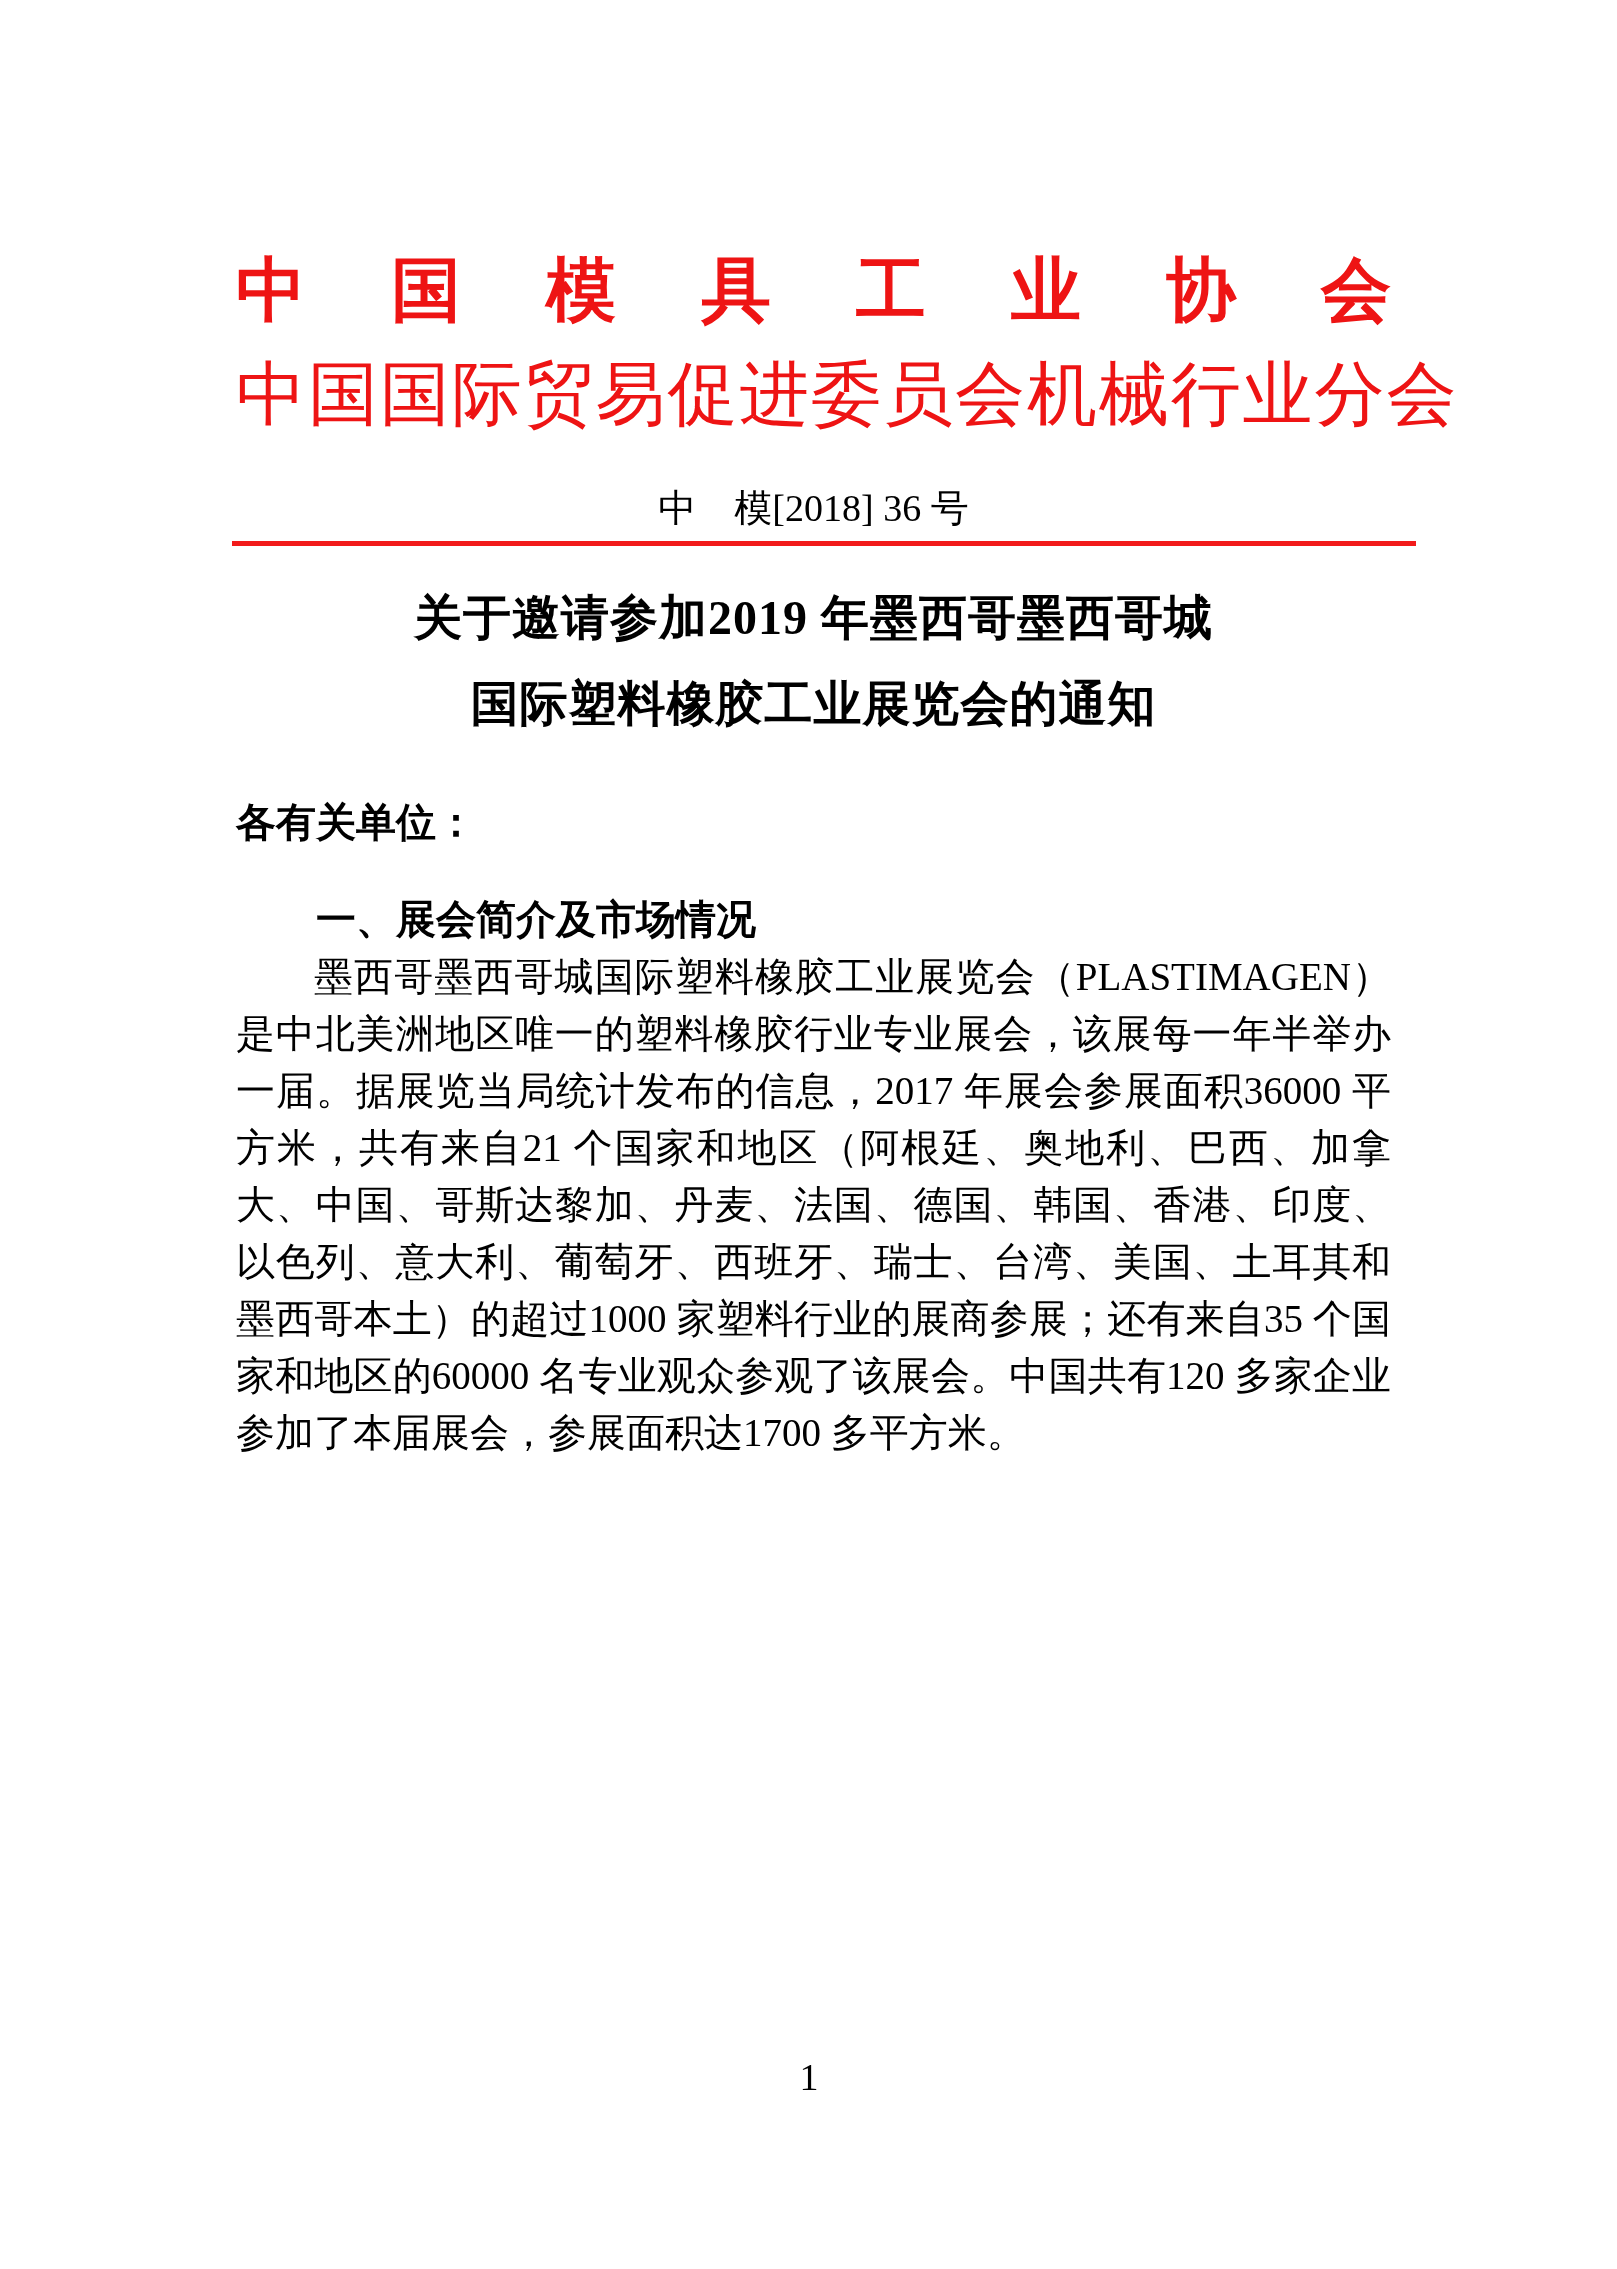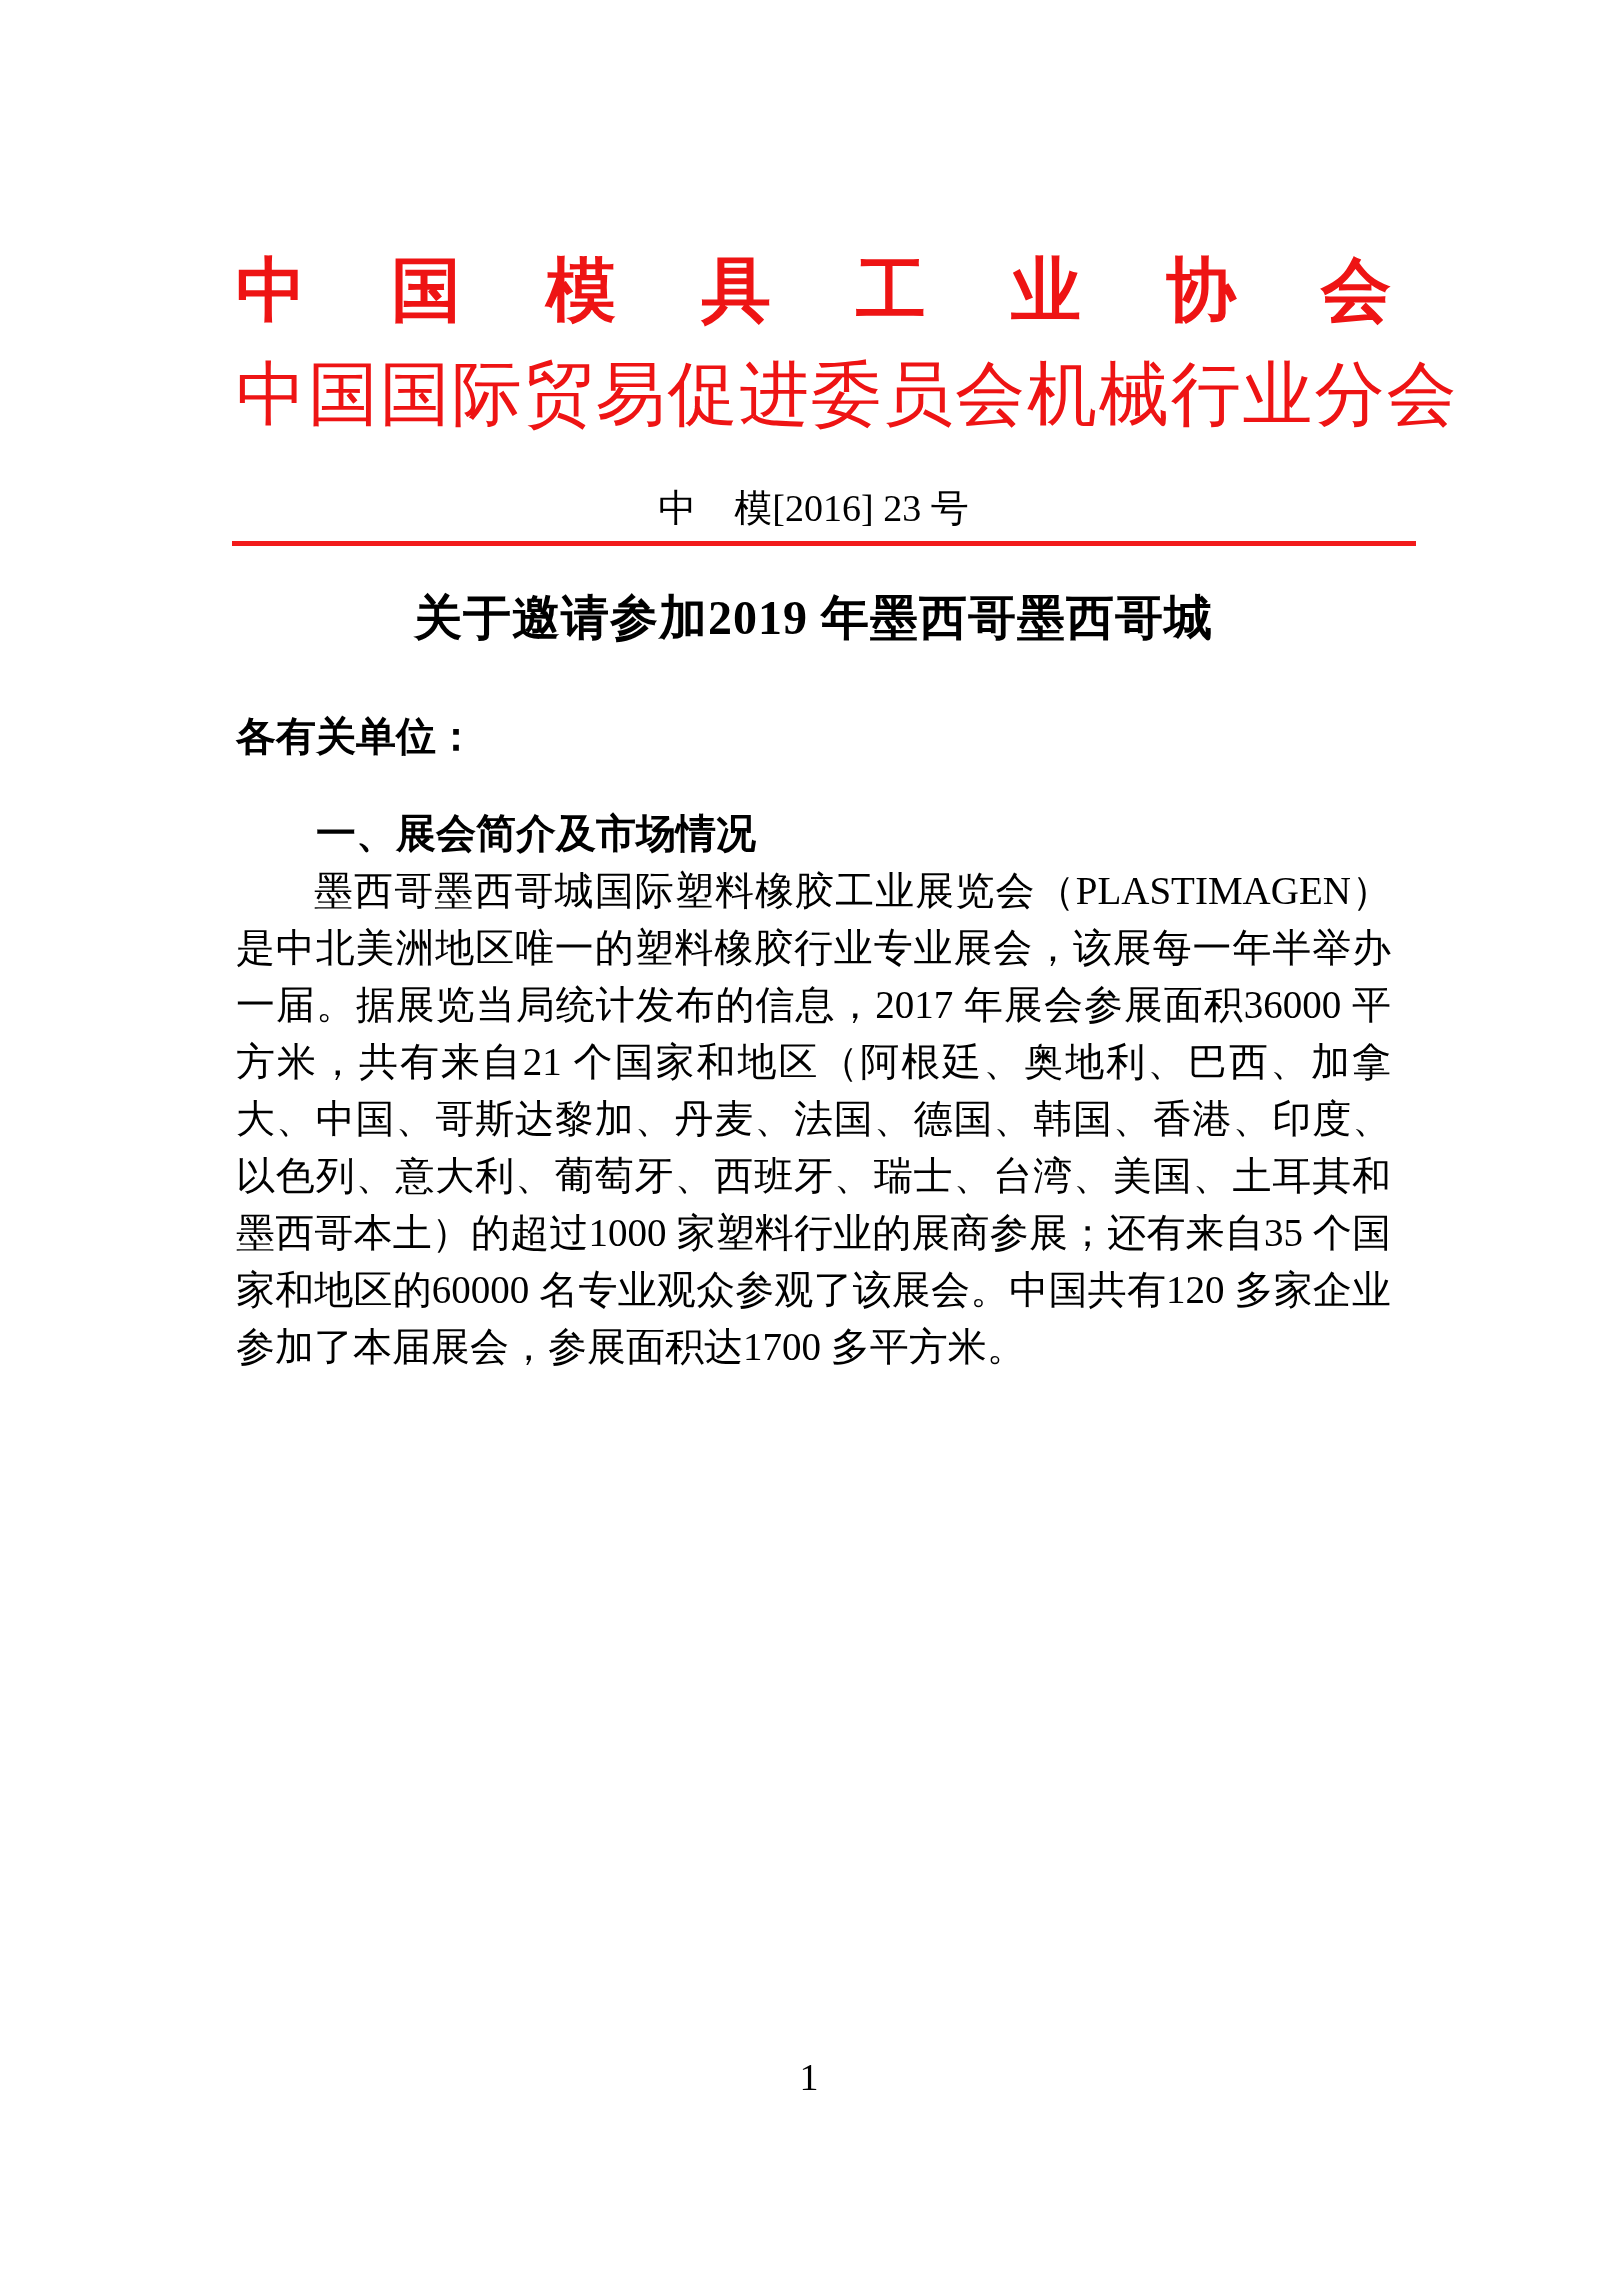--- a/index.html
+++ b/index.html
@@ -101,25 +101,26 @@
       <span>模</span>
       <span>具</span>
       <span>工</span>
       <span>业</span>
       <span>协</span>
       <span>会</span>
     </div>
 
     <div class="org-line2">中国国际贸易促进委员会机械行业分会</div>
 
-    <div class="doc-no doc-no-1">中　模[2016] 23 号</div>
+    <div class="doc-no doc-no-1">中　模[2018] 36 号</div>
 
     <div class="red-rule"></div>
 
     <div class="notice-title notice-title-1">关于邀请参加2019 年墨西哥墨西哥城</div>
+    <div class="notice-title notice-title-2">国际塑料橡胶工业展览会的通知</div>
 
     <div class="body-text">
       <p class="salutation">各有关单位：</p>
       <p class="section-heading">一、展会简介及市场情况</p>
       <p class="para">墨西哥墨西哥城国际塑料橡胶工业展览会（PLASTIMAGEN）是中北美洲地区唯一的塑料橡胶行业专业展会，该展每一年半举办一届。据展览当局统计发布的信息，2017 年展会参展面积36000 平方米，共有来自21 个国家和地区（阿根廷、奥地利、巴西、加拿大、中国、哥斯达黎加、丹麦、法国、德国、韩国、香港、印度、以色列、意大利、葡萄牙、西班牙、瑞士、台湾、美国、土耳其和墨西哥本土）的超过1000 家塑料行业的展商参展；还有来自35 个国家和地区的60000 名专业观众参观了该展会。中国共有120 多家企业参加了本届展会，参展面积达1700 多平方米。</p>
     </div>
 
   </div>
 
   <div class="page-number">1</div>

